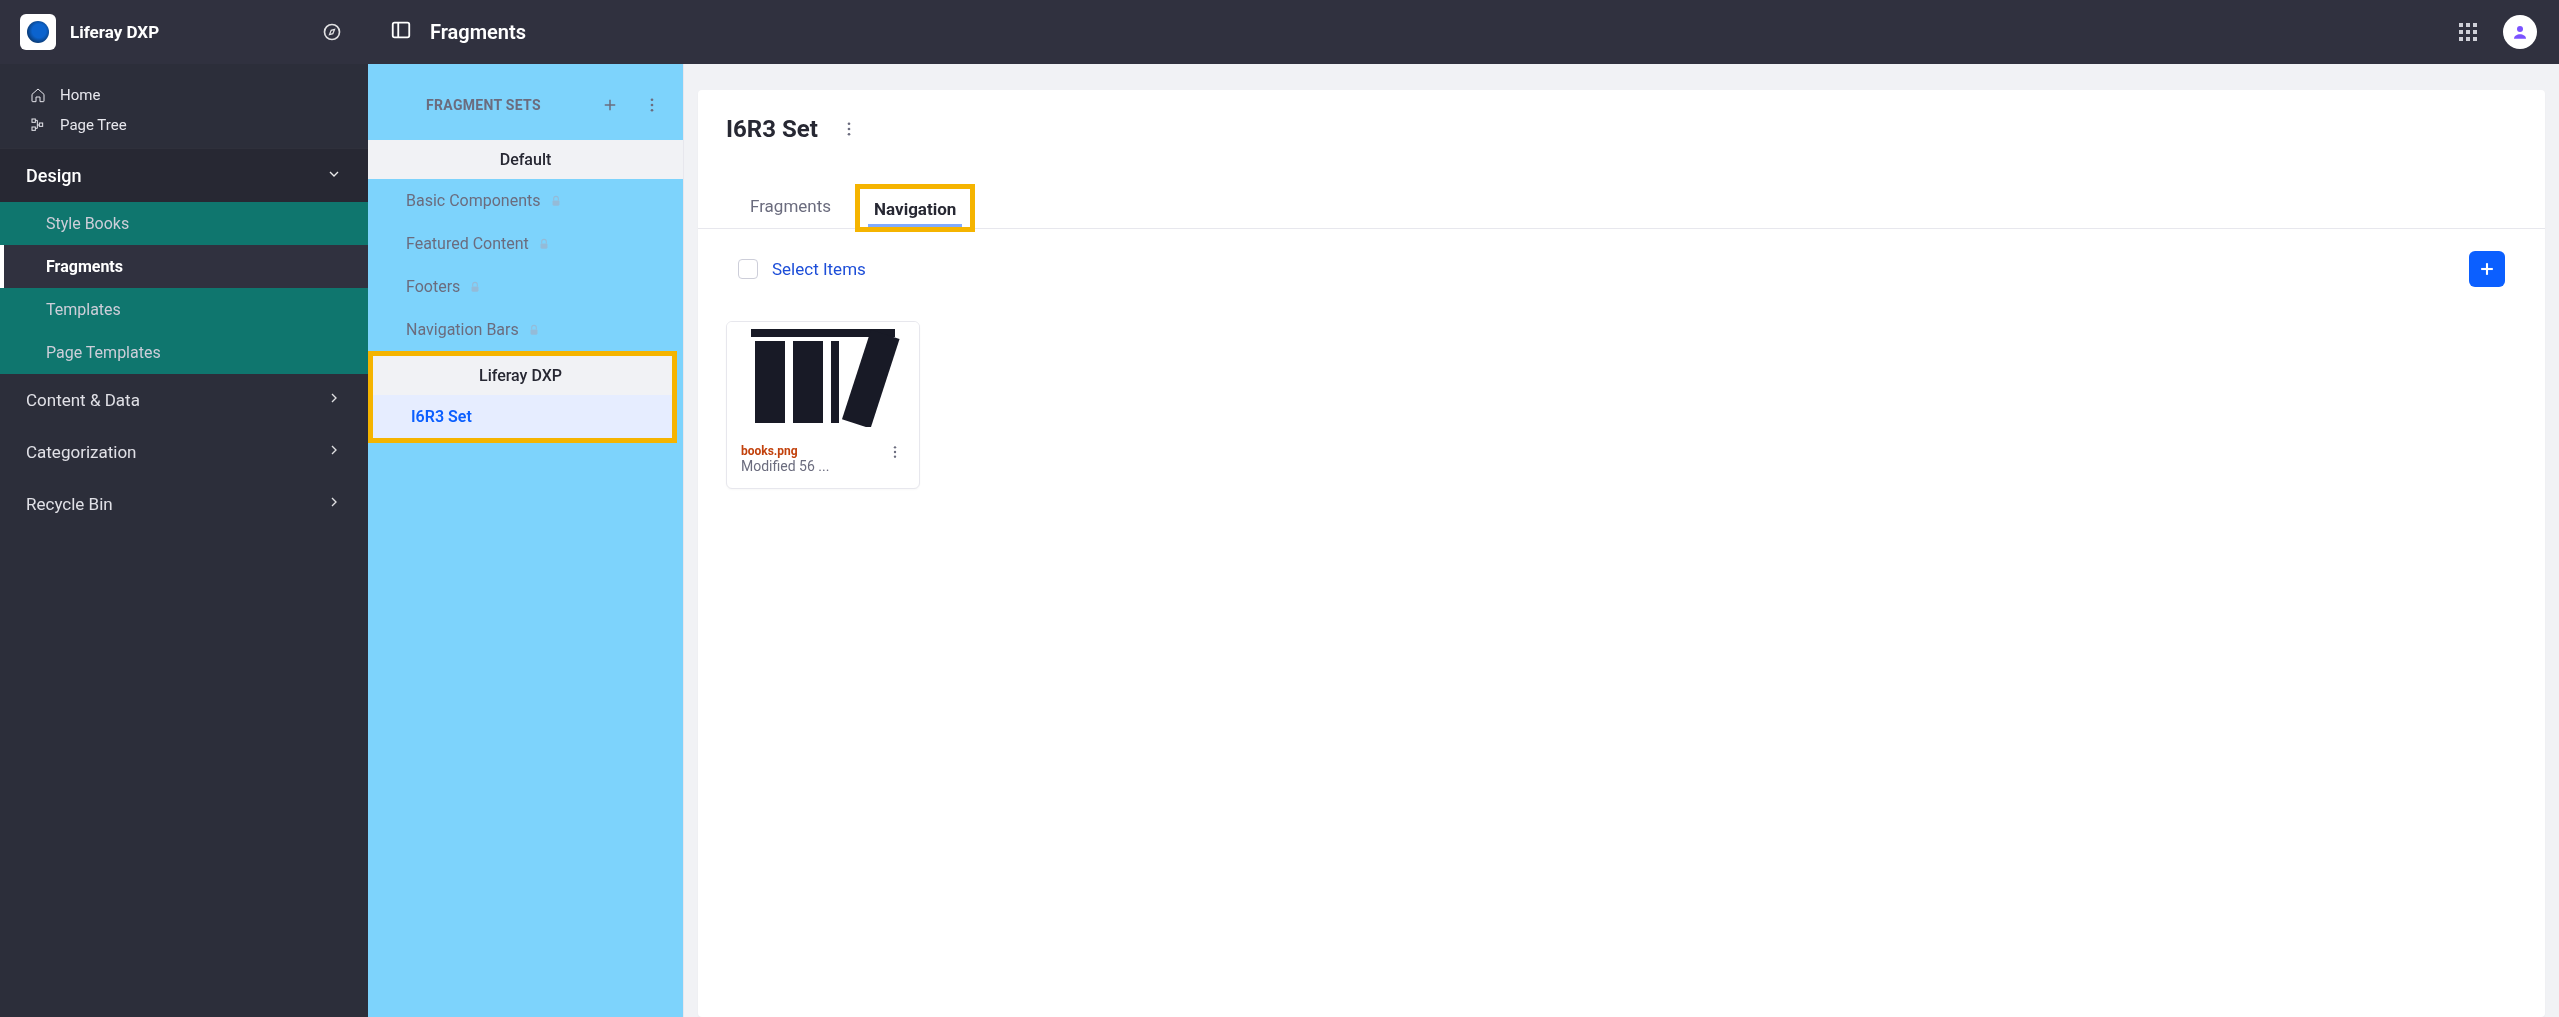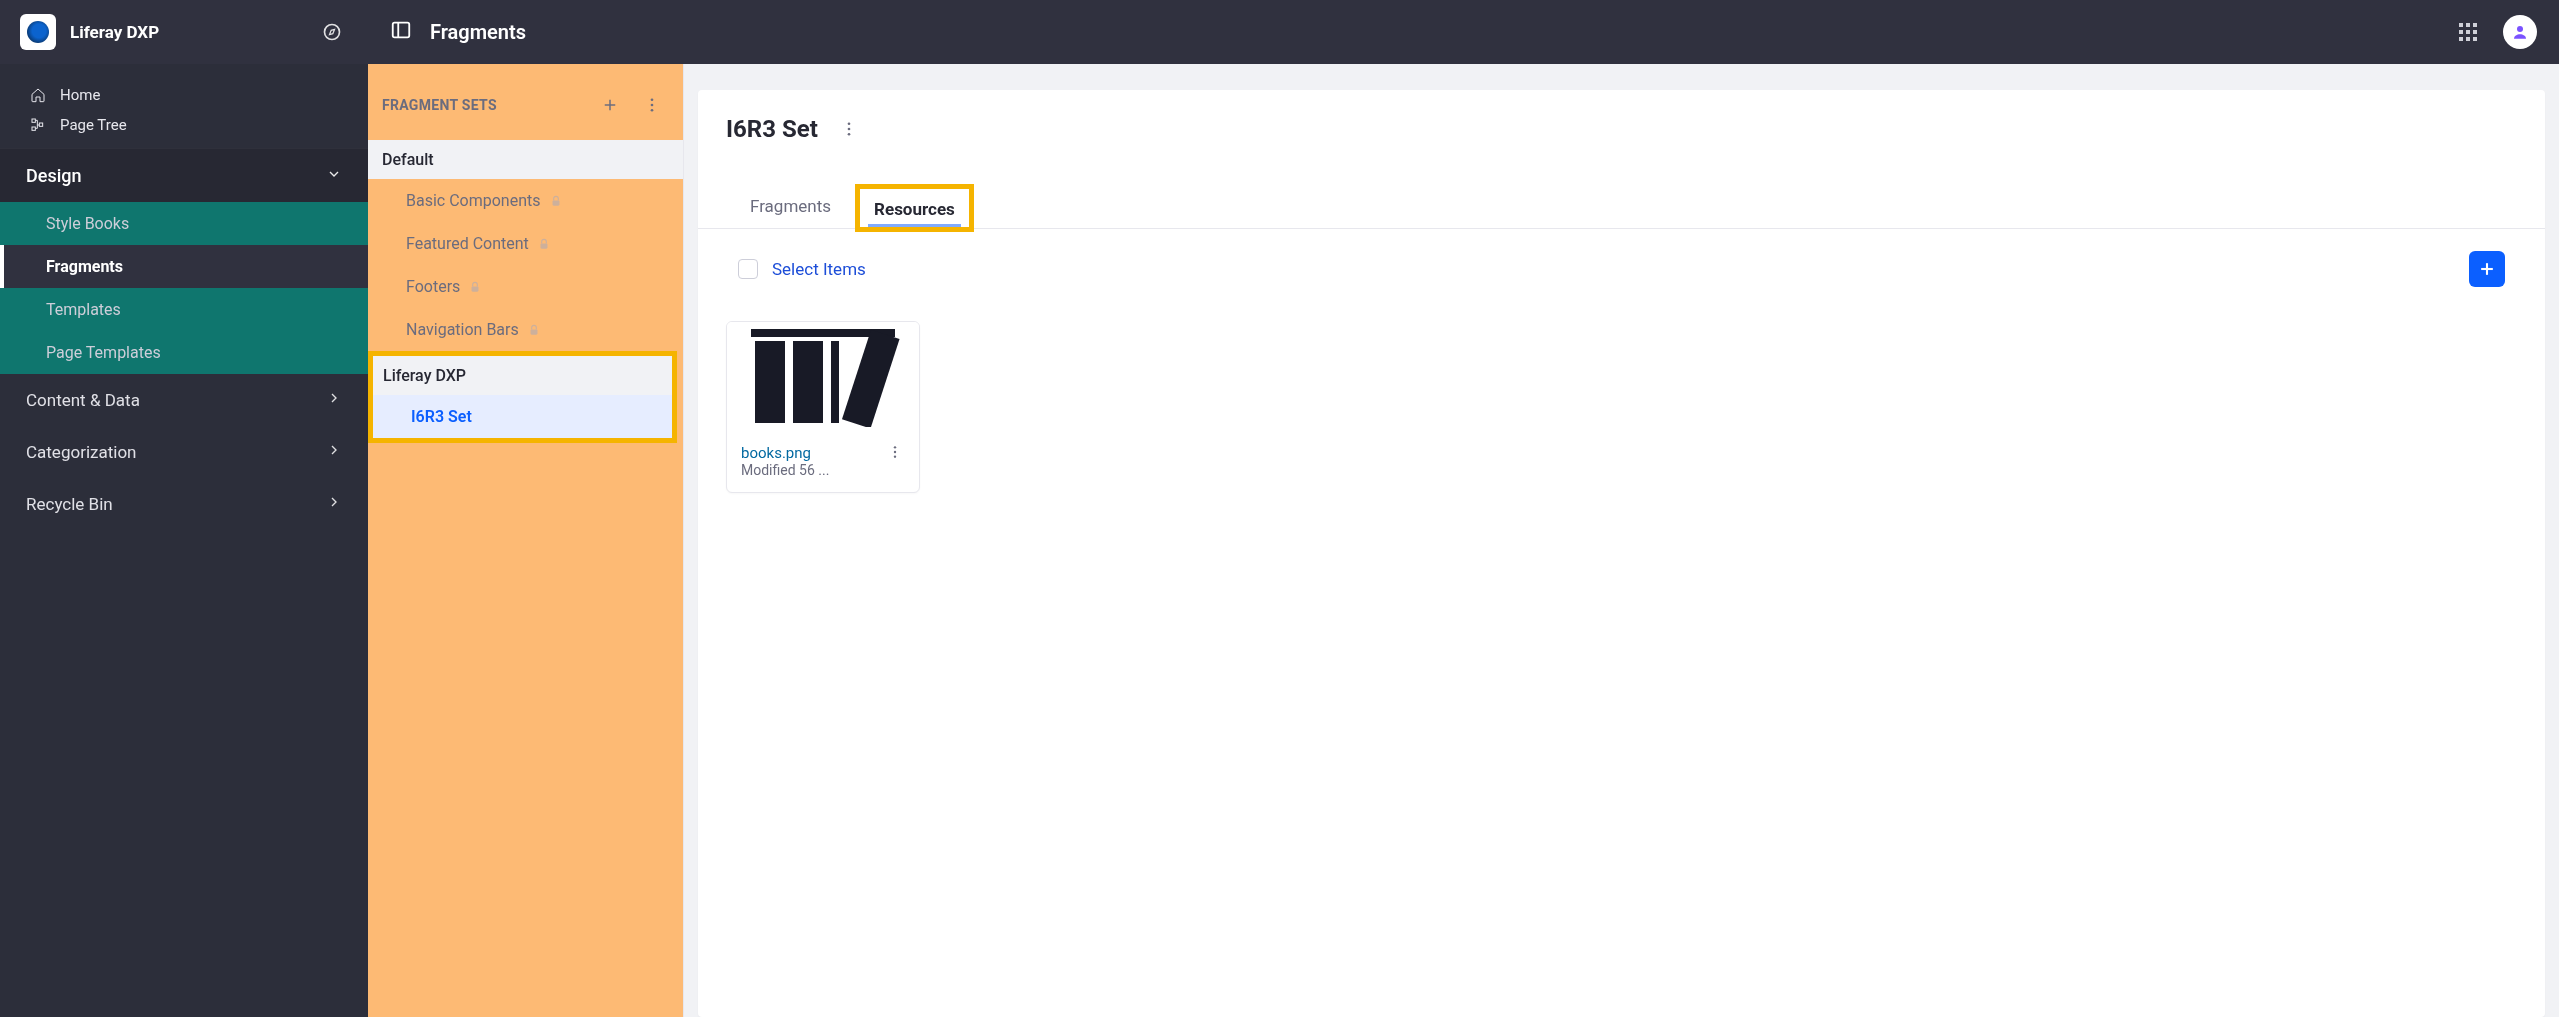--- a/index.html
+++ b/index.html
@@ -130,24 +130,25 @@
     background: #fff; display: flex; align-items: center; justify-content: center;
     cursor: pointer;
   }
   .avatar svg { width: 18px; height: 18px; fill: #7a52ff; }
 
   .body-row { display: flex; flex: 1; min-height: 0; }
 
   
   .sets-col {
     width: 316px;
-    background: #fdba74;
+    background: #7dd3fc;
     padding: 24px 0 0 0;
     border-right: 1px solid #e7e7ed;
     flex-shrink: 0;
+    text-align: center;
   }
   .sets-header {
     display: flex; align-items: center;
     padding: 0 14px 18px 14px;
     gap: 8px;
   }
   .sets-header-title {
     flex: 1;
     font-size: 14px; font-weight: 700;
     letter-spacing: .3px;
@@ -276,21 +277,21 @@
     height: 110px;
     background: #fff;
     display: flex; align-items: center; justify-content: center;
     padding: 6px;
   }
   .card-body {
     padding: 12px 14px 14px 14px;
     display: flex; align-items: flex-start;
   }
   .card-text { flex: 1; min-width: 0; }
-  .card-title { font-size: 15px; font-weight: 400; color: #0369a1; }
+  .card-title { font-size: 12px; font-weight: 700; color: #c2410c; }
   .card-sub {
     font-size: 14px; color: #6b6c7e;
     white-space: nowrap; overflow: hidden; text-overflow: ellipsis;
     max-width: 120px;
   }
   .kebab { width: 20px; display: flex; align-items: center; justify-content: center; cursor: pointer; }
   .kebab svg circle { fill: #6b6c7e; }
 
   
   .books-svg { width: 160px; height: 100px; }
@@ -471,21 +472,21 @@
                 <circle cx="12" cy="5" r="1.8" fill="#6b6c7e"></circle>
                 <circle cx="12" cy="12" r="1.8" fill="#6b6c7e"></circle>
                 <circle cx="12" cy="19" r="1.8" fill="#6b6c7e"></circle>
               </svg>
           </div>
         </div>
 
         <div class="tabs-row">
           <div class="tab">Fragments</div>
           <div class="highlight-box-2">
-            <div class="tab active">Resources</div>
+            <div class="tab active">Navigation</div>
           </div>
         </div>
 
         <div class="toolbar-row">
           <div class="checkbox"></div>
           <div class="select-label">Select Items</div>
           <div class="spacer"></div>
           <div class="add-btn">
             <svg viewBox="0 0 24 24" width="20" height="20">
                 <line x1="12" y1="5" x2="12" y2="19" stroke-width="2.5"></line>

